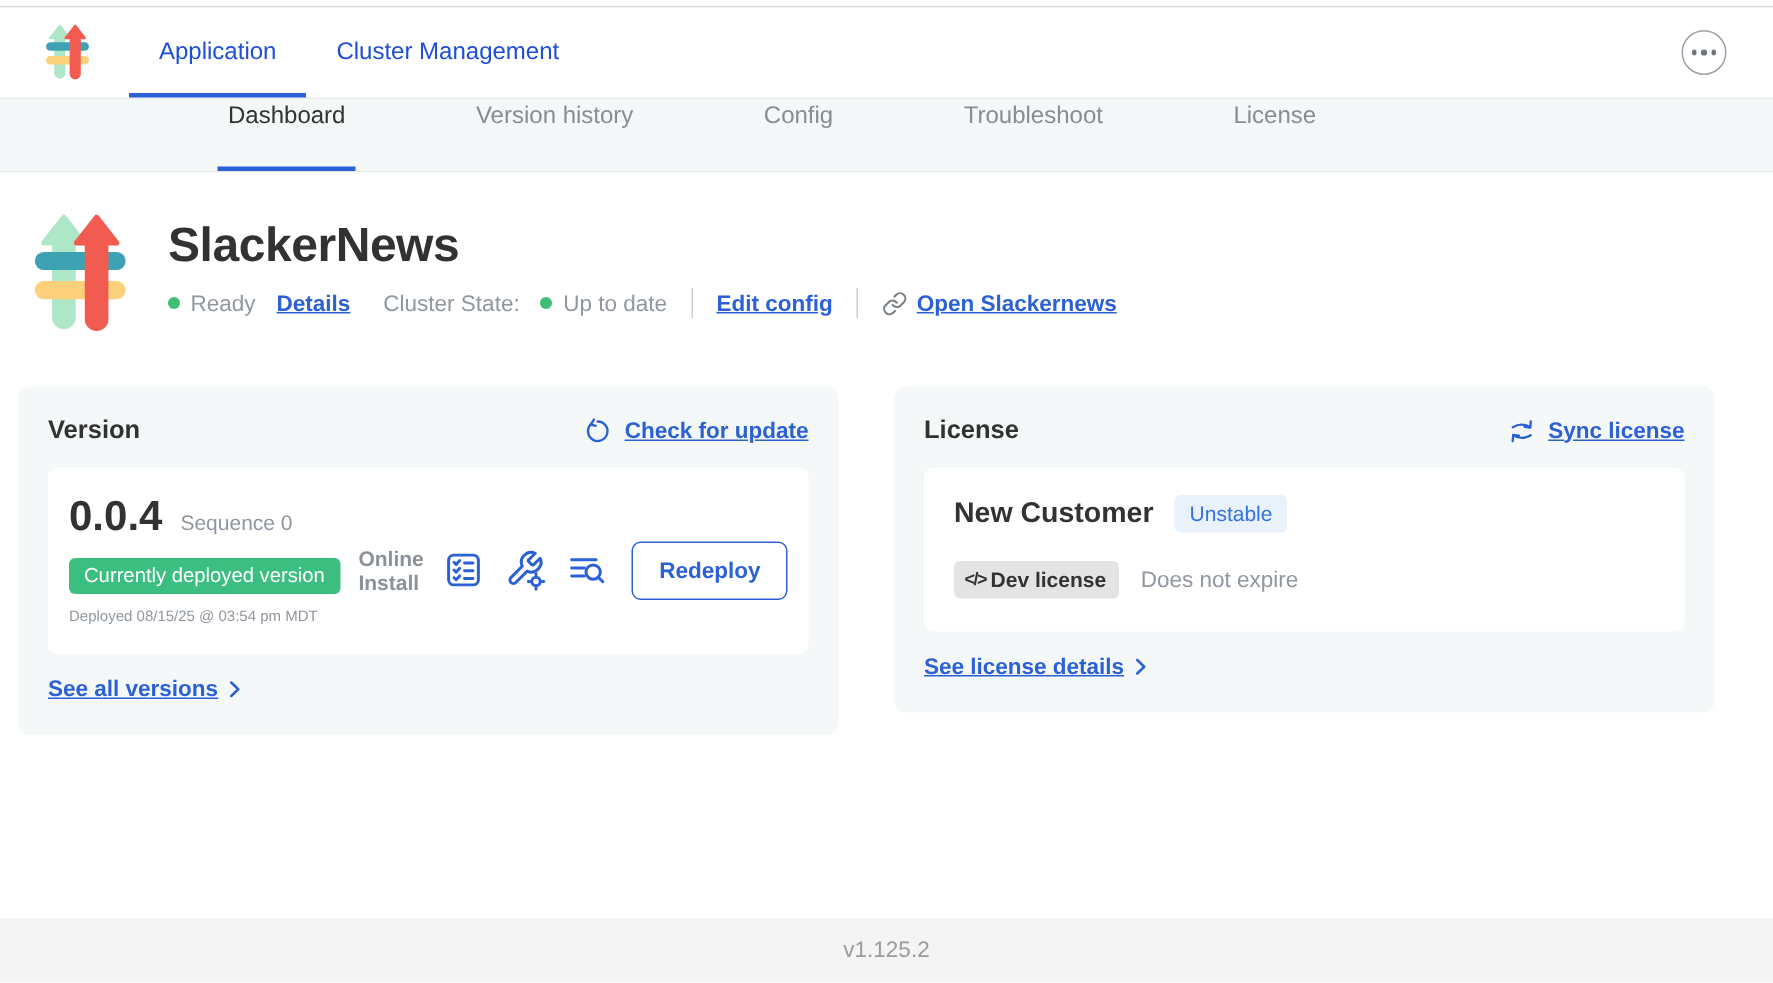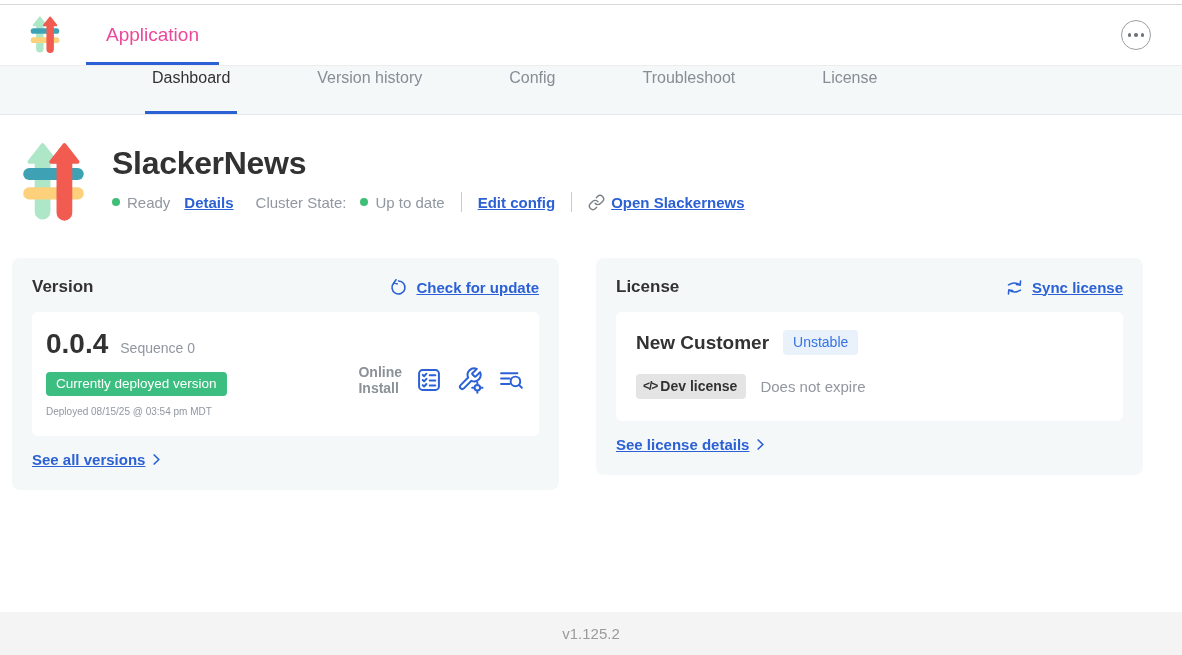--- a/index.html
+++ b/index.html
@@ -7,21 +7,21 @@
   body { font-family: "Liberation Sans", "DejaVu Sans", sans-serif; color:#323232; }
   .page { width:1182px; height:655px; display:flex; flex-direction:column; overflow:hidden; background:#fff; }
 
   
   .top-strip { height:5px; background:#fff; border-bottom:1px solid #d8d8d8; }
 
   
   .navbar { height:61px; background:#fff; display:flex; align-items:stretch; padding:0 31px 0 30px; border-bottom:1px solid #ececec; }
   .navbar-left { display:flex; align-items:stretch; }
   .brand { display:flex; align-items:center; margin-right:26px; }
-  .nav-tab { display:flex; align-items:center; padding:0 20px; font-size:19px; color:#ec4899; border-bottom:3px solid transparent; padding-top:3px; cursor:pointer; }
+  .nav-tab { display:flex; align-items:center; padding:0 20px; font-size:16px; color:#1d4ed8; border-bottom:3px solid transparent; padding-top:3px; cursor:pointer; }
   .nav-tab.active { border-bottom-color:#2b61d4; font-weight:400; }
   .navbar-spacer { flex:1; }
   .menu-btn { align-self:center; width:30px; height:30px; border-radius:50%; border:1px solid #9aa0a6; background:#fff; display:flex; align-items:center; justify-content:center; cursor:pointer; }
   .menu-btn .dots { display:flex; gap:3px; }
   .menu-btn .dots i { width:3.5px; height:3.5px; border-radius:50%; background:#6f757c; }
 
   
   .subnav { height:49px; background:#f4f8f9; border-bottom:1px solid #e4e8ea; display:flex; align-items:stretch; padding-left:145px; gap:73px; }
   .subnav-item { display:flex; align-items:flex-start; font-size:16px; color:#868d94; border-bottom:3px solid transparent; padding:3px 7px 0 7px; cursor:pointer; white-space:nowrap; }
   .subnav-item.active { color:#323232; border-bottom-color:#2b61d4; }
@@ -90,20 +90,23 @@
           <g stroke-linejoin="round" stroke-width="3">
             <path d="M17 4 L28 18 L22 18 L22 59 A5 5 0 0 1 12 59 L12 18 L6 18 Z" fill="#aee7c8" stroke="#aee7c8"></path>
             <rect x="1" y="23" width="50" height="10" rx="5" fill="#3fa2b4" stroke="none"></rect>
             <rect x="1" y="39" width="50" height="10" rx="5" fill="#fdd07c" stroke="none"></rect>
             <path d="M35 4 L46 18 L40 18 L40 60 A5 5 0 0 1 30 60 L30 18 L24 18 Z" fill="#f15b50" stroke="#f15b50"></path>
           </g>
         </svg>
       </div>
       <div class="nav-tab active">
         <span>Application</span>
+      </div>
+      <div class="nav-tab">
+        <span>Cluster Management</span>
       </div>
     </div>
     <div class="navbar-spacer"></div>
     <button class="menu-btn">
       <span class="dots">
           <i></i>
           <i></i>
           <i></i>
         </span>
     </button>
@@ -210,20 +213,21 @@
               </button>
               <button class="icon-btn">
                 <svg width="28" height="28" viewBox="0 0 24 24" fill="none" stroke="#2b61d4" stroke-width="1.7" stroke-linecap="round" stroke-linejoin="round">
                   <path d="M3.5 6.2 H17.5"></path>
                     <path d="M3.5 10.8 H10.8"></path>
                     <path d="M3.5 15.4 H10.8"></path>
                   <circle cx="15.8" cy="13.2" r="4.1"></circle>
                   <path d="M18.8 16.2 L21.3 18.7"></path>
                 </svg>
               </button>
+              <button class="redeploy-btn">Redeploy</button>
             </div>
           </div>
         </div>
 
         <div class="card-footer-link">
           <a class="link">See all versions</a>
           <span>
             <svg width="15" height="15" viewBox="0 0 16 16" fill="none" stroke="#2b61d4" stroke-width="1.8" stroke-linecap="round" stroke-linejoin="round">
               <path d="M5.5 3.2 L10.5 8 L5.5 12.8"></path>
             </svg>

